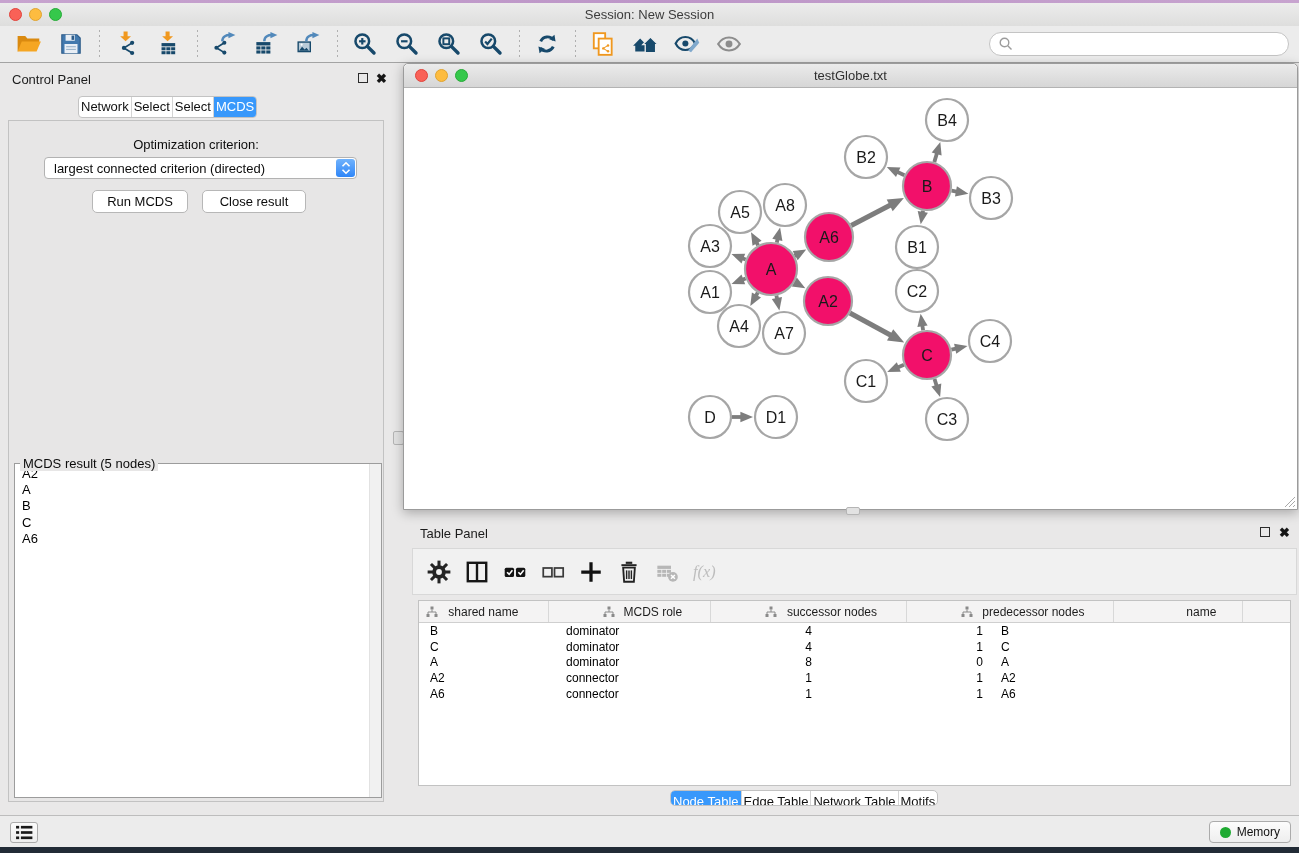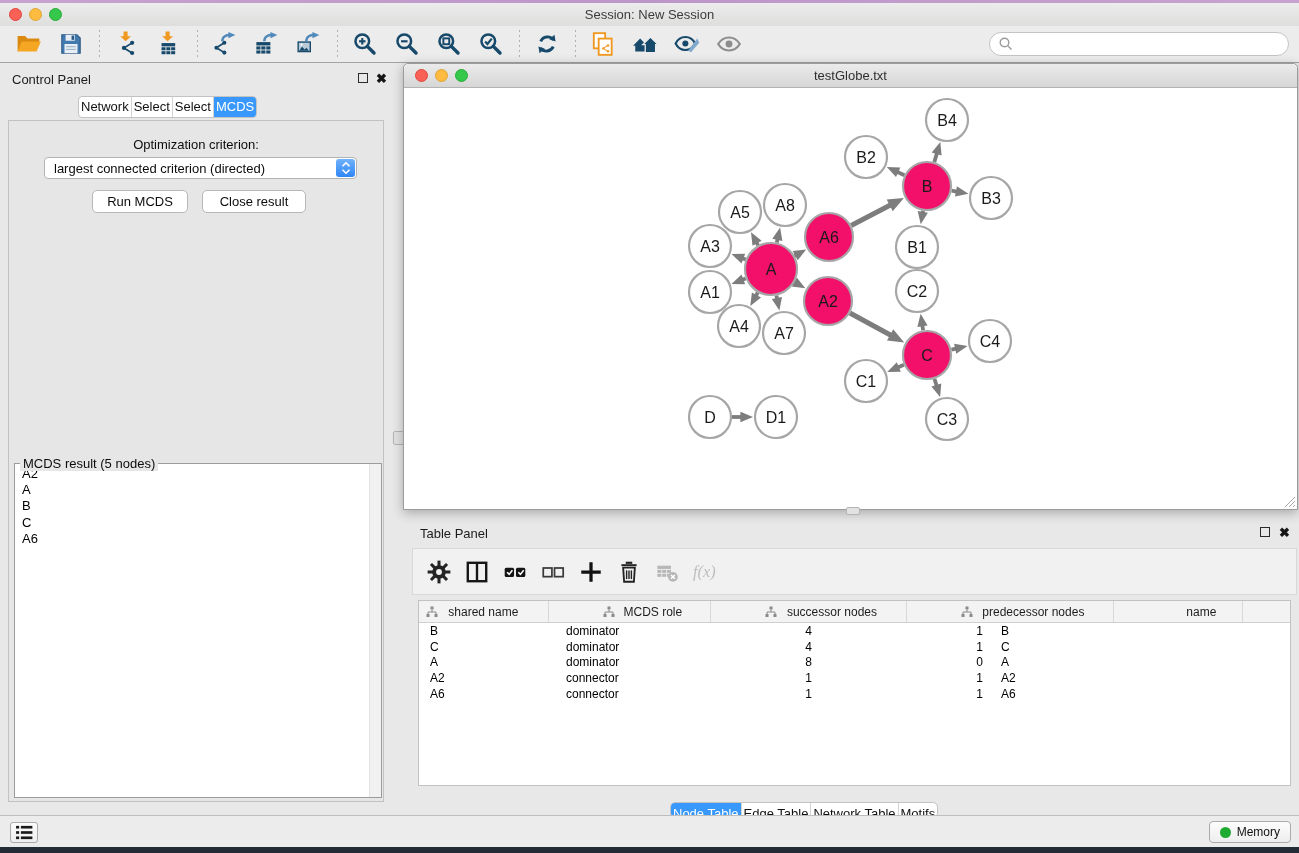--- a/index.html
+++ b/index.html
@@ -66,21 +66,21 @@
   .tp-toolbar { position:absolute; left:412px; top:548px; width:885px; height:47px; background:#f1f1f1; border:1px solid #d8d8d8; display:flex; align-items:center; padding-left:7px; }
   .tpico { width:38px; height:32px; display:flex; align-items:center; justify-content:center; cursor:pointer; }
   .tpico.disabled { cursor:default; }
   .data-table { position:absolute; left:418px; top:600px; width:873px; height:186px; background:#fff; border:1px solid #c2c2c2; }
   .dt-header { display:flex; height:22px; background:#f4f3f3; border-bottom:1px solid #cfcfcf;gap:47px; }
   .dt-hcell { position:relative; border-right:1px solid #d8d8d8; display:flex; align-items:center; justify-content:center; font-size:12px; color:#1d1d1d; cursor:pointer; }
   .dt-hfill { flex:1; }
   .hicon { position:absolute; left:7px; top:5px; }
   .dt-row { display:flex; height:15.8px; font-size:12px; color:#000; align-items:center; cursor:pointer; }
   .dt-cell { overflow:hidden; white-space:nowrap; }
-  .tp-tabs { position:absolute; left:670px; top:790px; height:16px; display:flex; background:#fff; border:1px solid #c2c2c2; border-radius:5px; overflow:hidden;margin-top:12px; }
+  .tp-tabs { position:absolute; left:670px; top:790px; height:16px; display:flex; background:#fff; border:1px solid #c2c2c2; border-radius:5px; overflow:hidden; }
   .tp-tabs .seg-tab { line-height:21px; }
 
   
   .status-bar { position:absolute; left:0; top:815px; width:100%; height:32px; background:#ececec; border-top:1px solid #bdbdbd; }
   .sb-list-btn { position:absolute; left:10px; top:6px; width:28px; height:21px; background:linear-gradient(#fcfcfc,#eeeeee); border:1px solid #ababab; border-radius:3px; display:flex; align-items:center; justify-content:center; padding:0; cursor:pointer; }
   .sb-memory { position:absolute; right:8px; top:5px; height:22px; background:linear-gradient(#fcfcfc,#eeeeee); border:1px solid #ababab; border-radius:4px; display:flex; align-items:center; gap:6px; padding:0 10px; font-size:12px; color:#111; font-family:inherit; cursor:pointer; }
   .sb-dot { width:11px; height:11px; border-radius:50%; }
   .bottom-strip { position:absolute; left:0; top:847px; width:100%; height:6px; background:#222b36; }
 </style>
 </head>

